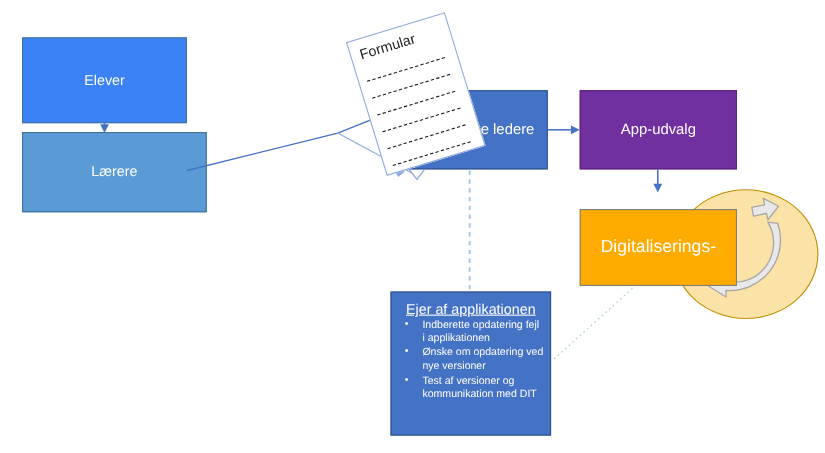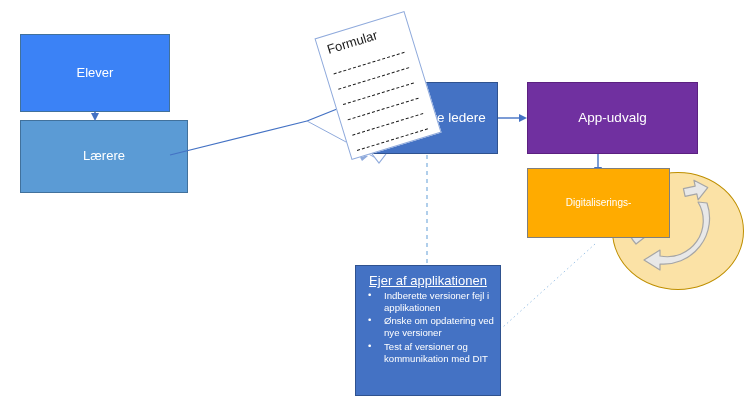--- a/index.html
+++ b/index.html
@@ -37,30 +37,30 @@
     border: 1px solid #41719C;
     font-size: 13px;
   }
   #box-it-strategiske {
     left: 355px; top: 82px; width: 143px; height: 72px;
     background: #4472C4;
     border: 1px solid #2F528F;
     font-size: 13.5px;
   }
   #box-app-udvalg {
-    left: 527px; top: 82px; width: 171px; height: 72px;
+    left: 527px; top: 82px; width: 143px; height: 72px;
     background: #7030A0;
     border: 1px solid #5B2080;
     font-size: 13.5px;
   }
   #box-digitaliserings {
-    left: 527px; top: 168px; width: 143px; height: 70px;
+    left: 527px; top: 190px; width: 143px; height: 70px;
     background: #FFAB00;
     border: 1px solid #7F7F7F;
-    font-size: 10px;
+    font-size: 16px;
     z-index: 6;
     justify-content: center;
   }
   #box-digitaliserings .stack {
     display: flex; flex-direction: column; gap: 1px;
   }
   #box-ejer {
     left: 355px; top: 265px; width: 146px; height: 131px;
     background: #4472C4;
     border: 1px solid #2F528F;
@@ -204,21 +204,21 @@
 
   <div class="node" id="box-digitaliserings">
     <div class="stack">
       <span>Digitaliserings-</span>
     </div>
   </div>
 
   <div class="node" id="box-ejer">
     <div id="ejer-title">Ejer af applikationen</div>
     <ul class="ejer-list">
-      <li>Indberette versioner fejl i applikationen</li>
+      <li>Indberette opdatering fejl i applikationen</li>
       <li>Ønske om opdatering ved nye versioner</li>
       <li>Test af versioner og kommunikation med DIT</li>
     </ul>
   </div>
 
   <svg id="cycle-arrow" viewBox="0 0 130 116">
     <g fill="#E8E8E8" stroke="#A6A6A6" stroke-width="1.2" stroke-linejoin="round">
       <path d="M 72 14 L 84 14 L 84 8 L 96 18 L 84 28 L 84 22 L 72 22 Z" transform="rotate(-12 84 18)"></path>
       <path d="M 86 30
                A 36 36 0 0 1 48 84

